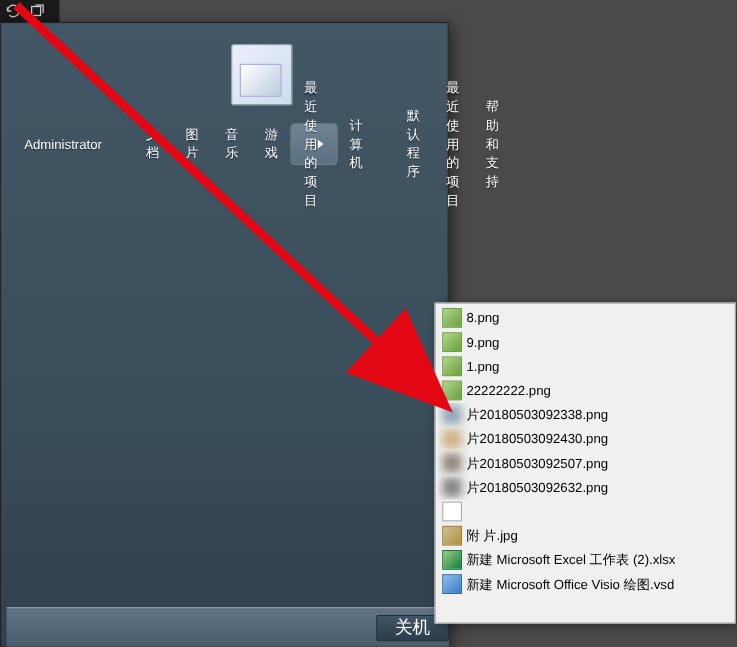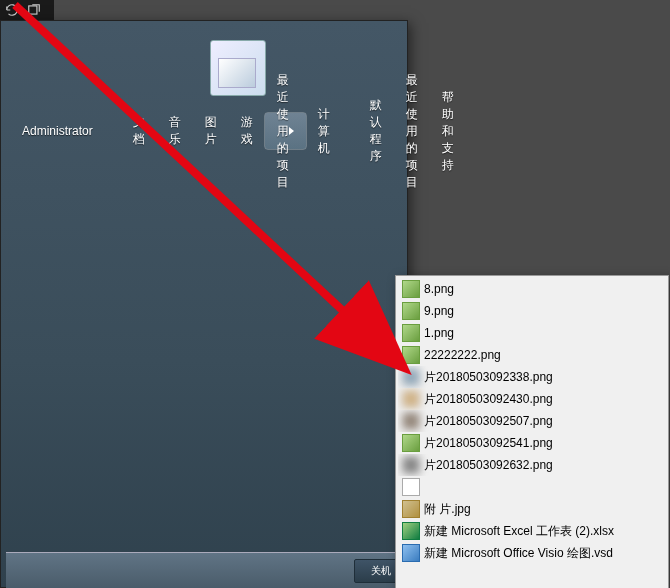--- a/index.html
+++ b/index.html
@@ -81,21 +81,21 @@
     }
     .shutdown-btn {
       background: linear-gradient(to bottom, #3f5467, #2b3d4a);
       border: 1px solid #1f2e39;
       color: #fff;
       height: 24px;
       padding: 0 16px;
       display: flex;
       align-items: center;
       border-radius: 2px;
-      font-size: 10px;
+      font-size: 16px;
     }
     .sm-right {
       flex: 1;
       padding-top: 6px;
       display: flex;
       flex-direction: column;
       position: relative;
     }
     .sm-avatar-area {
       height: 82px;
@@ -282,24 +282,24 @@
     </div>
     <div class="sm-menu" id="sm-menu">
         <div class="sm-item">
           <span>Administrator</span>
         </div>
         <div class="sm-sep"></div>
         <div class="sm-item">
           <span>文档</span>
         </div>
         <div class="sm-item">
+          <span>图片</span>
+        </div>
+        <div class="sm-item">
           <span>音乐</span>
-        </div>
-        <div class="sm-item">
-          <span>图片</span>
         </div>
         <div class="sm-item">
           <span>游戏</span>
         </div>
         <div class="sm-item highlighted">
           <span>最近使用的项目</span>
           <span class="arrow-right"></span>
         </div>
         <div class="sm-item">
           <span>计算机</span>
@@ -346,24 +346,20 @@
       <div class="sub-thumb blur" style="background: rgb(107, 139, 164);"></div>
       <span>片20180503092338.png</span>
     </div>
     <div class="sub-item">
       <div class="sub-thumb blur" style="background: rgb(197, 154, 91);"></div>
       <span>片20180503092430.png</span>
     </div>
     <div class="sub-item">
       <div class="sub-thumb blur" style="background: rgb(111, 92, 74);"></div>
       <span>片20180503092507.png</span>
-    </div>
-    <div class="sub-item">
-      <div class="sub-icon png"></div>
-      <span>片20180503092541.png</span>
     </div>
     <div class="sub-item">
       <div class="sub-thumb blur" style="background: rgb(90, 90, 90);"></div>
       <span>片20180503092632.png</span>
     </div>
     <div class="sub-item">
       <div class="sub-icon txt"></div>
       <span></span>
     </div>
     <div class="sub-item">

